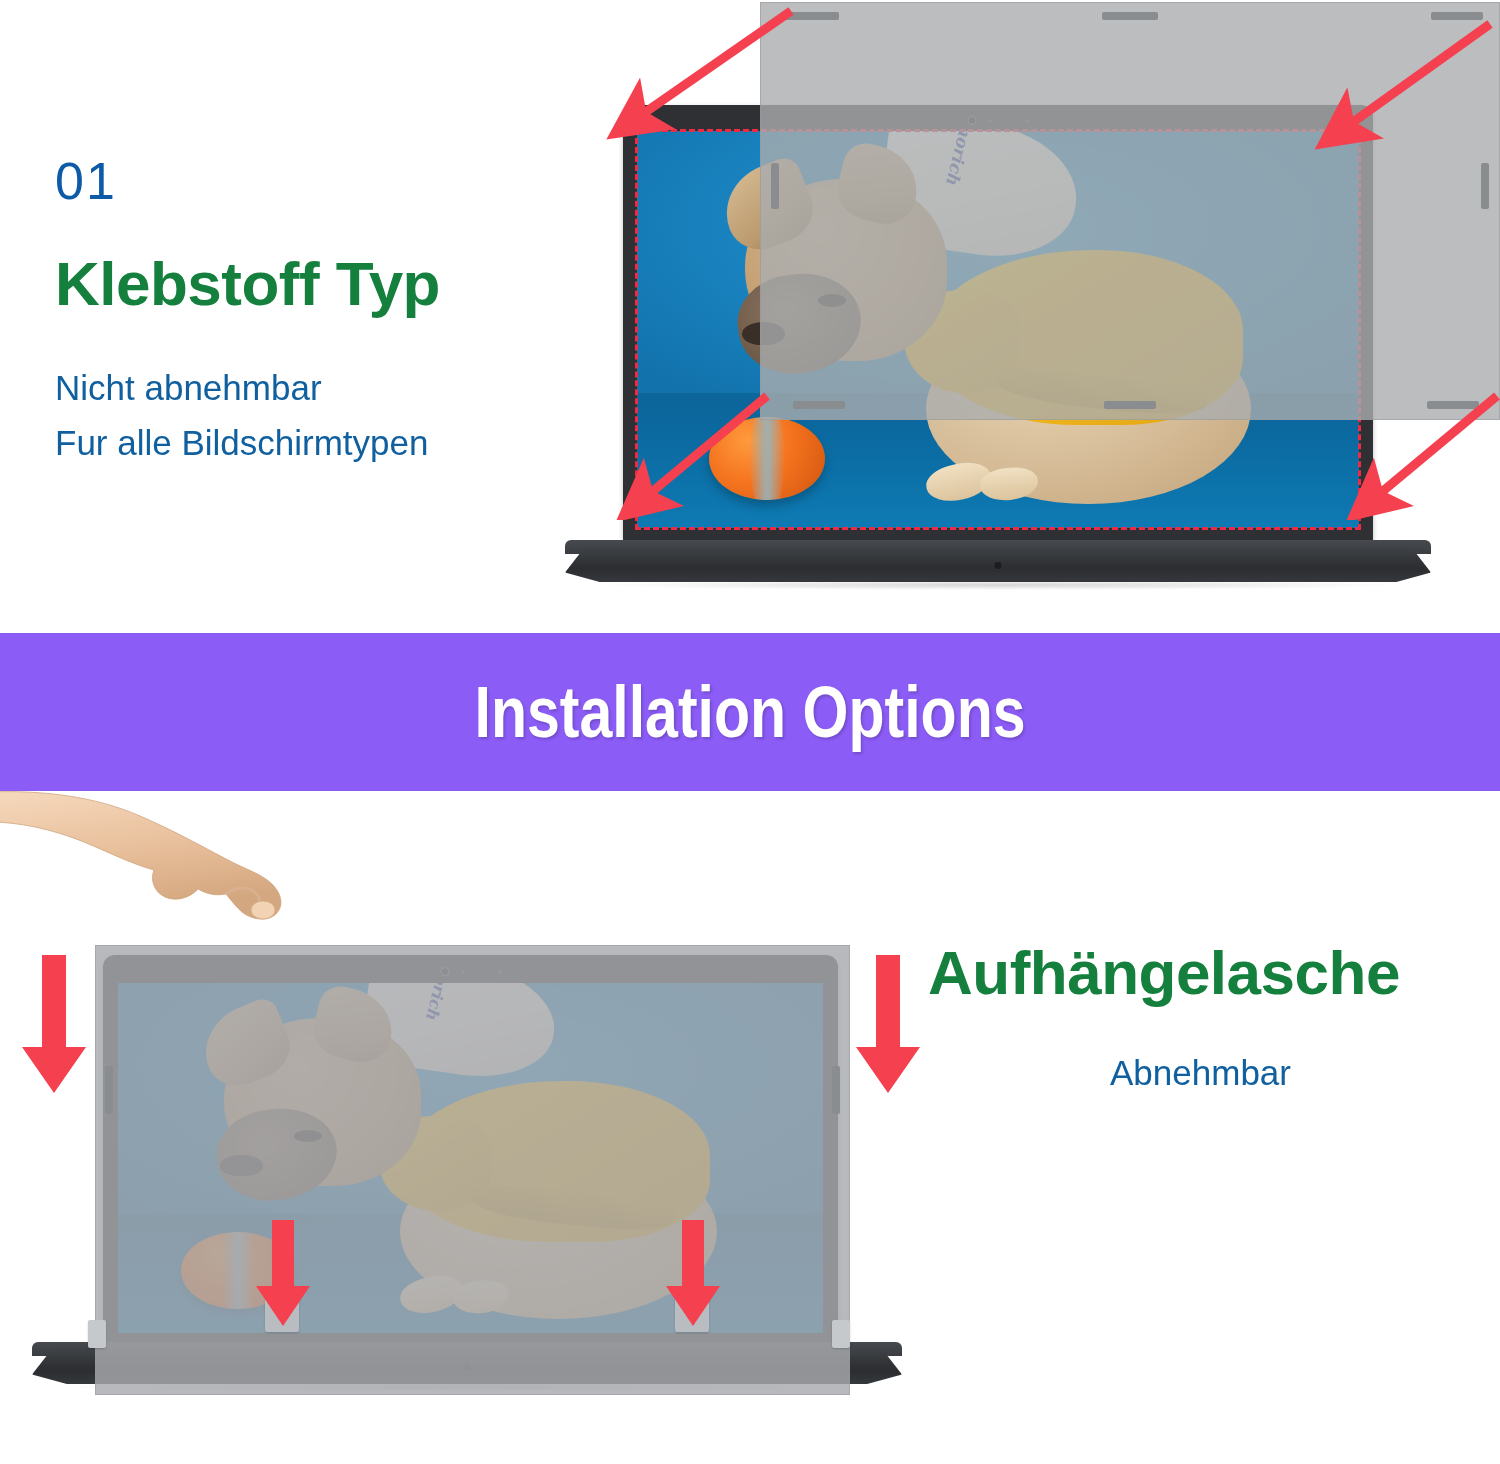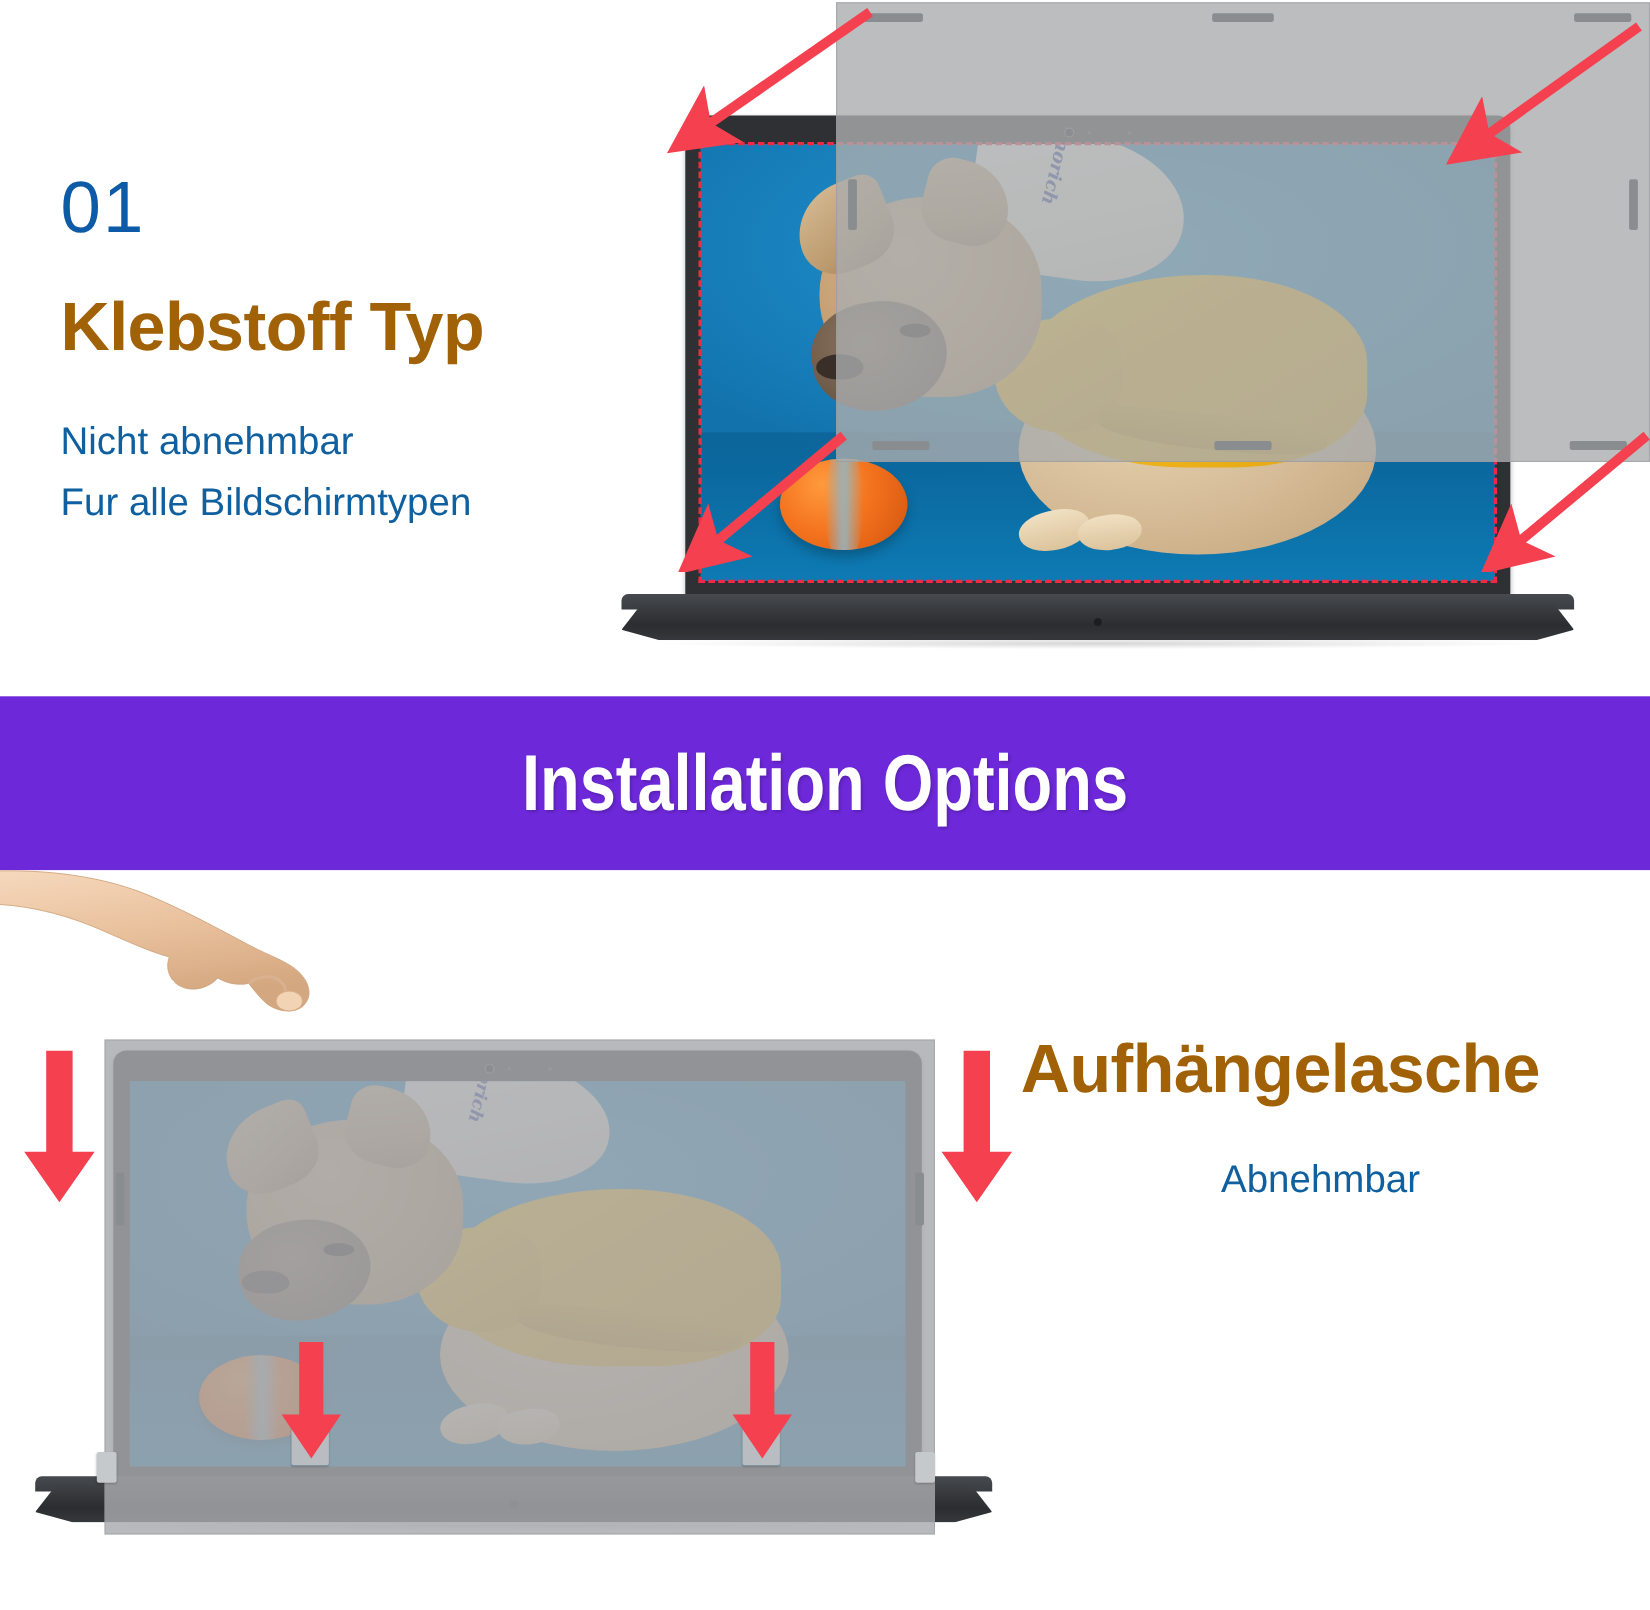--- a/index.html
+++ b/index.html
@@ -7,46 +7,46 @@
     width: 1500px; height: 1464px;
     background: #ffffff;
     font-family: "Liberation Sans", sans-serif;
     overflow: hidden;
   }
   .page { position: relative; width: 1500px; height: 1464px; background: #fff; }
 
   
   .txt-block { position: absolute; color: #0d5ba6; }
   .step-num {
-    font-size: 66px; font-weight: 400; letter-spacing: 2px;
+    font-size: 52px; font-weight: 400; letter-spacing: 2px;
     color: #0d5ba6; line-height: 1;
   }
   .step-title {
     font-size: 62px; font-weight: 700; line-height: 1.08;
-    color: #a16207; letter-spacing: -0.5px;
+    color: #15803d; letter-spacing: -0.5px;
   }
   .step-sub {
     font-size: 35px; font-weight: 400; line-height: 1.28;
     color: #10609f;
   }
 
   #block01 { left: 55px; top: 155px; width: 560px; }
   #block01 .step-num { margin-bottom: 44px; }
   #block01 .step-title { margin-bottom: 48px; }
   #block01 .step-sub.l1 { margin-bottom: 10px; }
 
   #block02 { left: 928px; top: 940px; width: 545px; }
   #block02 .step-num { margin-bottom: 40px; }
   #block02 .step-title { margin-bottom: 44px; }
   #block02 .step-sub.l1 { margin-bottom: 12px; text-align: center; }
 
   
   .banner {
     position: absolute; left: 0; top: 633px; width: 1500px; height: 158px;
-    background: #6d28d9; display: flex; align-items: center; justify-content: center;
+    background: #8b5cf6; display: flex; align-items: center; justify-content: center;
   }
   .banner-text {
     color: #ffffff; font-size: 72px; font-weight: 700;
     font-family: "Liberation Sans Narrow", "Liberation Sans", sans-serif;
     transform: scaleX(0.82); transform-origin: center;
     letter-spacing: 0px; white-space: nowrap;
     text-shadow: 2px 2px 3px rgba(0,0,0,0.18);
   }
 
   

